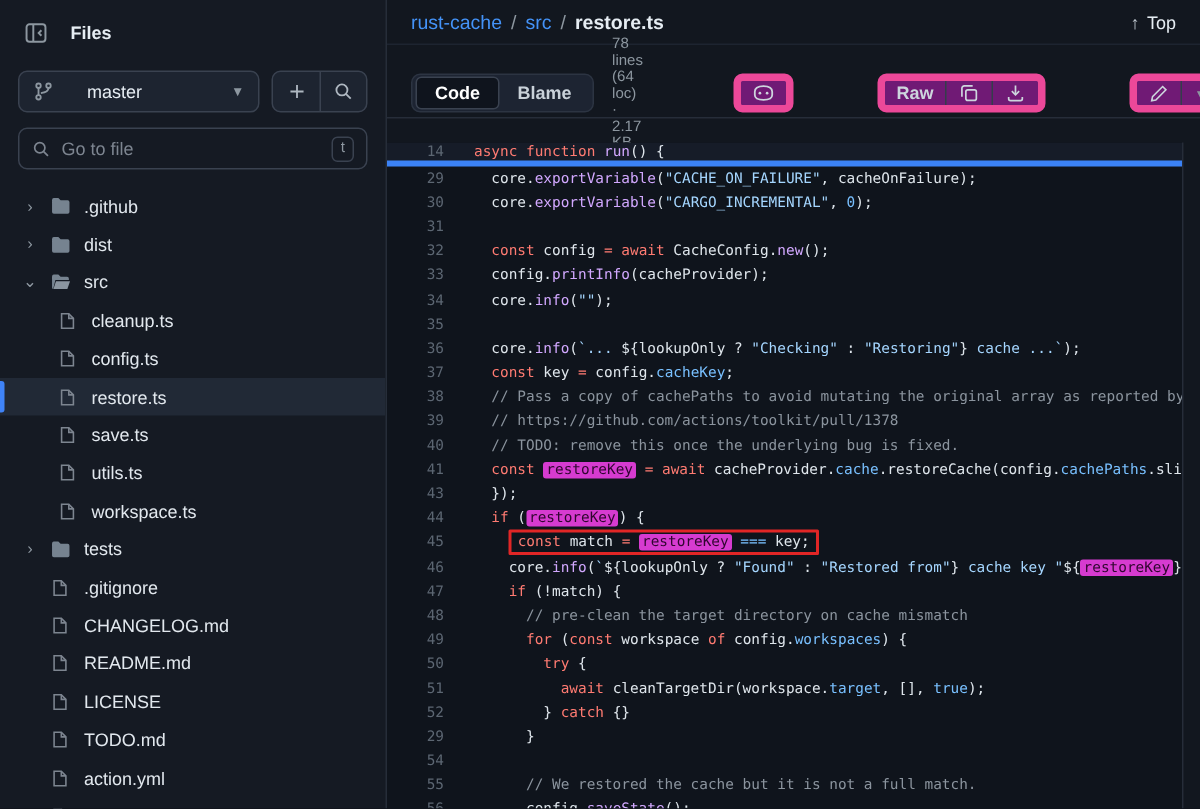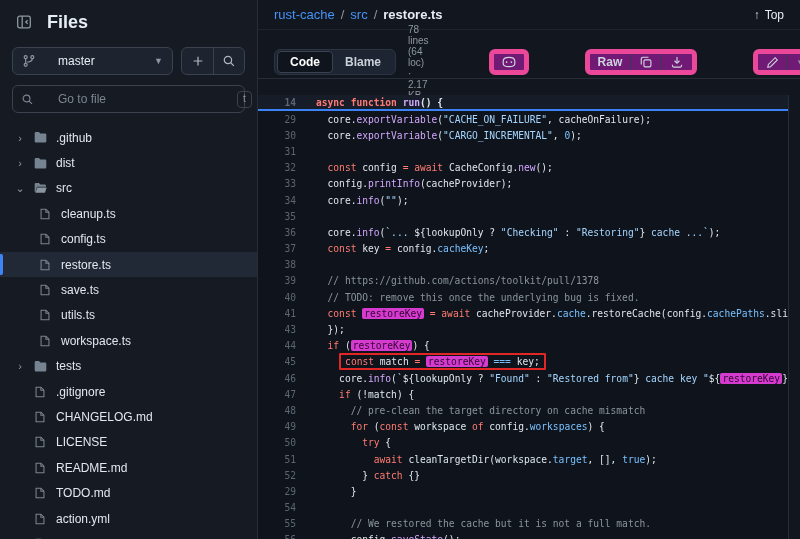--- a/index.html
+++ b/index.html
@@ -16,40 +16,40 @@
   .sidebar {
     width:258px; flex:0 0 258px; height:539px;
     background:#151a23; border-right:1px solid #262d39;
     display:flex; flex-direction:column; overflow:hidden;
   }
   .side-head { display:flex; align-items:center; gap:9px; padding:9px 12px 8px 10px; }
   .ghost-btn {
     width:28px; height:26px; border:none; background:transparent; border-radius:6px;
     display:flex; align-items:center; justify-content:center; color:#8d97a0; cursor:pointer;
   }
-  .side-title { font-size:18px; font-weight:bold; color:#e6edf3; }
+  .side-title { font-size:12px; font-weight:bold; color:#e6edf3; }
   .branch-row { display:flex; gap:8px; padding:4px 12px 0 12px; align-items:center; }
   .branch-btn {
     flex:1; height:28px; background:#1d2430; border:1px solid #3a4250; border-radius:6px;
     display:flex; align-items:center; gap:22px; padding:0 9px; color:#e6edf3; font-size:12px;
     cursor:pointer;
   }
   .branch-btn .caret { margin-left:auto; color:#8d97a0; font-size:9px; }
   .mini-group {
     display:flex; border:1px solid #3a4250; border-radius:6px; overflow:hidden; height:28px;
     background:#1d2430;
   }
   .mini-group .cell {
     width:31px; display:flex; align-items:center; justify-content:center; color:#aeb7c0;
     cursor:pointer; background:transparent; border:none;
   }
   .mini-group .cell + .cell { border-left:1px solid #3a4250; }
   .goto {
     margin:10px 12px 6px 12px; height:28px; border:1px solid #3a4250; border-radius:6px;
-    display:flex; align-items:center; gap:24px; padding:0 8px; background:#151a23;
+    display:flex; align-items:center; gap:7px; padding:0 8px; background:#151a23;
   }
   .goto input {
     flex:1; background:transparent; border:none; outline:none; color:#e6edf3; font-size:12px;
     font-family:"Liberation Sans", sans-serif;
   }
   .goto input::placeholder { color:#7d8590; }
   .kbd {
     border:1px solid #3a4250; border-radius:4px; color:#8d97a0; font-size:10px;
     padding:0px 5px 1px 5px; line-height:14px;
   }
@@ -111,22 +111,22 @@
   .raw-label { font-weight:bold; color:#ffffff; font-size:12px; }
   .sym-btn { width:28px; justify-content:center; }
 
   
   .code-panel {
     flex:1; background:#0f141c; border-right:1px solid #262d39; margin-right:11px;
     overflow:hidden; font-family:"DejaVu Sans Mono", monospace; font-size:9.6px;
     position:relative; min-width:0;
   }
   .sticky-line {
-    height:16px; background:#161c28; border-bottom:2px solid #3b82f6;
-    display:flex; align-items:center;font-weight:bold;
+    height:16px; background:#161c28; border-bottom:4px solid #3b82f6;
+    display:flex; align-items:center;
   }
   .line { height:16.2px; display:flex; align-items:center; white-space:pre; }
   .ln {
     width:46px; flex:0 0 46px; text-align:right; padding-right:8px; color:#5c6672;
     cursor:pointer; font-size:9.6px;
   }
   .lc { white-space:pre; margin-left:12px; }
   .tok-t { color:#dfe6ec; }
   .tok-k { color:#ff7b72; }
   .tok-f { color:#d2a8ff; }
@@ -312,31 +312,31 @@
           <span>CHANGELOG.md</span>
         </div>
         <div class="trow">
           <span class="chev"></span>
           <span class="tico">
             <svg width="14" height="14" viewBox="0 0 16 16" fill="none" stroke="#7d8590" stroke-width="1.2">
               <path d="M3.5 2.5 h5.5 l3.5 3.5 v7.5 h-9 Z"></path>
               <path d="M9 2.5 V6 h3.5"></path>
             </svg>
           </span>
+          <span>README.md</span>
+        </div>
+        <div class="trow">
+          <span class="chev"></span>
+          <span class="tico">
+            <svg width="14" height="14" viewBox="0 0 16 16" fill="none" stroke="#7d8590" stroke-width="1.2">
+              <path d="M3.5 2.5 h5.5 l3.5 3.5 v7.5 h-9 Z"></path>
+              <path d="M9 2.5 V6 h3.5"></path>
+            </svg>
+          </span>
           <span>LICENSE</span>
-        </div>
-        <div class="trow">
-          <span class="chev"></span>
-          <span class="tico">
-            <svg width="14" height="14" viewBox="0 0 16 16" fill="none" stroke="#7d8590" stroke-width="1.2">
-              <path d="M3.5 2.5 h5.5 l3.5 3.5 v7.5 h-9 Z"></path>
-              <path d="M9 2.5 V6 h3.5"></path>
-            </svg>
-          </span>
-          <span>README.md</span>
         </div>
         <div class="trow">
           <span class="chev"></span>
           <span class="tico">
             <svg width="14" height="14" viewBox="0 0 16 16" fill="none" stroke="#7d8590" stroke-width="1.2">
               <path d="M3.5 2.5 h5.5 l3.5 3.5 v7.5 h-9 Z"></path>
               <path d="M9 2.5 V6 h3.5"></path>
             </svg>
           </span>
           <span>TODO.md</span>
@@ -451,21 +451,21 @@
       <div id="code-lines">
           <div class="line"><span class="ln">29</span><span class="lc"><span class="tok-t">  core.</span><span class="tok-f">exportVariable</span><span class="tok-t">(</span><span class="tok-s">"CACHE_ON_FAILURE"</span><span class="tok-t">, cacheOnFailure);</span></span></div>
           <div class="line"><span class="ln">30</span><span class="lc"><span class="tok-t">  core.</span><span class="tok-f">exportVariable</span><span class="tok-t">(</span><span class="tok-s">"CARGO_INCREMENTAL"</span><span class="tok-t">, </span><span class="tok-p">0</span><span class="tok-t">);</span></span></div>
           <div class="line"><span class="ln">31</span><span class="lc"></span></div>
           <div class="line"><span class="ln">32</span><span class="lc"><span class="tok-t">  </span><span class="tok-k">const</span><span class="tok-t"> config </span><span class="tok-k">=</span><span class="tok-t"> </span><span class="tok-k">await</span><span class="tok-t"> CacheConfig.</span><span class="tok-f">new</span><span class="tok-t">();</span></span></div>
           <div class="line"><span class="ln">33</span><span class="lc"><span class="tok-t">  config.</span><span class="tok-f">printInfo</span><span class="tok-t">(cacheProvider);</span></span></div>
           <div class="line"><span class="ln">34</span><span class="lc"><span class="tok-t">  core.</span><span class="tok-f">info</span><span class="tok-t">(</span><span class="tok-s">""</span><span class="tok-t">);</span></span></div>
           <div class="line"><span class="ln">35</span><span class="lc"></span></div>
           <div class="line"><span class="ln">36</span><span class="lc"><span class="tok-t">  core.</span><span class="tok-f">info</span><span class="tok-t">(</span><span class="tok-s">`... </span><span class="tok-t">${lookupOnly ? </span><span class="tok-s">"Checking"</span><span class="tok-t"> : </span><span class="tok-s">"Restoring"</span><span class="tok-t">} </span><span class="tok-s">cache ...`</span><span class="tok-t">);</span></span></div>
           <div class="line"><span class="ln">37</span><span class="lc"><span class="tok-t">  </span><span class="tok-k">const</span><span class="tok-t"> key </span><span class="tok-k">=</span><span class="tok-t"> config.</span><span class="tok-p">cacheKey</span><span class="tok-t">;</span></span></div>
-          <div class="line"><span class="ln">38</span></div>
+          <div class="line"><span class="ln">38</span><span class="lc"><span class="tok-c">  // Pass a copy of cachePaths to avoid mutating the original array as reported by</span></span></div>
           <div class="line"><span class="ln">39</span><span class="lc"><span class="tok-c">  // https://github.com/actions/toolkit/pull/1378</span></span></div>
           <div class="line"><span class="ln">40</span><span class="lc"><span class="tok-c">  // TODO: remove this once the underlying bug is fixed.</span></span></div>
           <div class="line"><span class="ln">41</span><span class="lc"><span class="tok-t">  </span><span class="tok-k">const</span><span class="tok-t"> </span><span class="tok-h">restoreKey</span><span class="tok-t"> </span><span class="tok-k">=</span><span class="tok-t"> </span><span class="tok-k">await</span><span class="tok-t"> cacheProvider.</span><span class="tok-p">cache</span><span class="tok-t">.restoreCache(config.</span><span class="tok-p">cachePaths</span><span class="tok-t">.sli</span></span></div>
           <div class="line"><span class="ln">43</span><span class="lc"><span class="tok-t">  });</span></span></div>
           <div class="line"><span class="ln">44</span><span class="lc"><span class="tok-t">  </span><span class="tok-k">if</span><span class="tok-t"> (</span><span class="tok-h">restoreKey</span><span class="tok-t">) {</span></span></div>
           <div class="line"><span class="ln">45</span><span class="lc"><span class="tok-t">    </span><span class="redbox"><span class="tok-k">const</span><span class="tok-t"> match </span><span class="tok-k">=</span><span class="tok-t"> </span><span class="tok-h">restoreKey</span><span class="tok-t"> </span><span class="tok-o">===</span><span class="tok-t"> key;</span></span></span></div>
           <div class="line"><span class="ln">46</span><span class="lc"><span class="tok-t">    core.</span><span class="tok-f">info</span><span class="tok-t">(</span><span class="tok-s">`</span><span class="tok-t">${lookupOnly ? </span><span class="tok-s">"Found"</span><span class="tok-t"> : </span><span class="tok-s">"Restored from"</span><span class="tok-t">} </span><span class="tok-s">cache key "</span><span class="tok-t">${</span><span class="tok-h">restoreKey</span><span class="tok-t">}</span></span></div>
           <div class="line"><span class="ln">47</span><span class="lc"><span class="tok-t">    </span><span class="tok-k">if</span><span class="tok-t"> (!match) {</span></span></div>
           <div class="line"><span class="ln">48</span><span class="lc"><span class="tok-c">      // pre-clean the target directory on cache mismatch</span></span></div>
           <div class="line"><span class="ln">49</span><span class="lc"><span class="tok-t">      </span><span class="tok-k">for</span><span class="tok-t"> (</span><span class="tok-k">const</span><span class="tok-t"> workspace </span><span class="tok-k">of</span><span class="tok-t"> config.</span><span class="tok-p">workspaces</span><span class="tok-t">) {</span></span></div>

